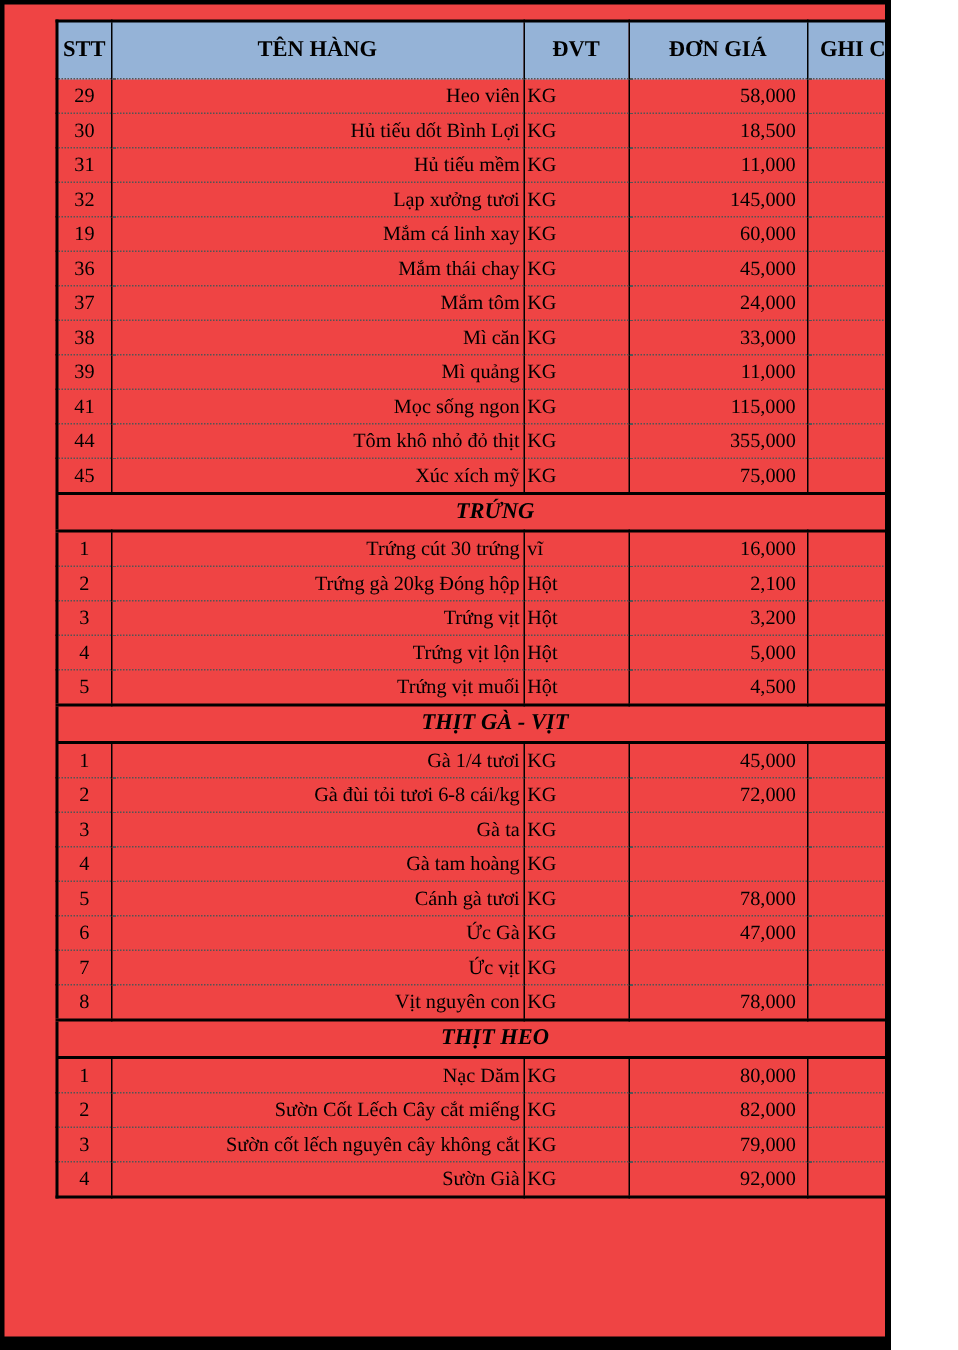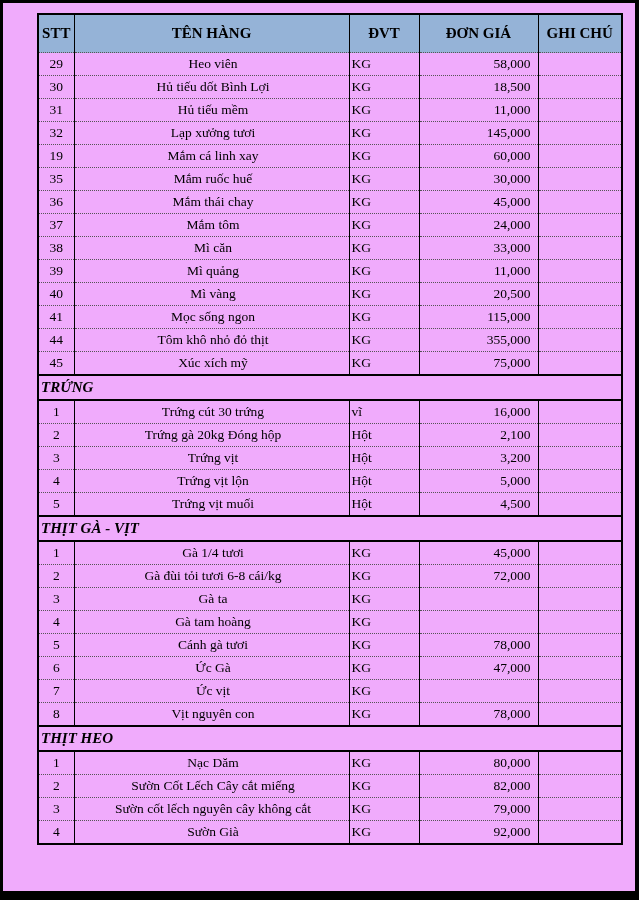--- a/index.html
+++ b/index.html
@@ -3,23 +3,23 @@
 <meta charset="utf-8">
 <style>
   html, body {
     margin: 0;
     padding: 0;
     background: #ffffff;
     font-family: "Liberation Serif", serif;
   }
   .page {
     position: relative;
-    width: 639px;
+    width: 594px;
     height: 900px;
-    background: #f0abfc;
+    background: #ef4444;
     box-sizing: border-box;
     border-top: 3px solid #000;
     border-left: 3px solid #000;
     border-right: 4px solid #000;
     border-bottom: 9px solid #000;
     overflow: hidden;
   }
   table.price-table {
     position: absolute;
     left: 34px;
@@ -54,27 +54,27 @@
     color: #000;
     vertical-align: middle;
     border-left: 1px solid #000;
     border-right: 1px solid #000;
     border-bottom: 1px dotted #555;
     padding: 0 2px;
     overflow: hidden;
     white-space: nowrap;
   }
   tbody td.stt   { text-align: center; }
-  tbody td.name  { text-align: center; padding-left: 5px; }
+  tbody td.name  { text-align: right; padding-left: 5px; }
   tbody td.unit  { text-align: left; }
   tbody td.price { text-align: right; padding-right: 7px; }
   tbody td.note  { text-align: left; }
   tr.section-row td {
     height: 23px;
-    text-align: left;
+    text-align: center;
     font-weight: bold;
     font-style: italic;
     font-size: 15px;
     border-top: 2px solid #000;
     border-bottom: 2px solid #000;
     border-left: 1px solid #000;
     border-right: 1px solid #000;
     white-space: nowrap;
     margin-left: 30px;
   }
@@ -130,27 +130,20 @@
           <td class="note"></td>
         </tr>
         <tr class="data-row">
           <td class="stt">19</td>
           <td class="name">Mắm cá linh xay</td>
           <td class="unit">KG</td>
           <td class="price">60,000</td>
           <td class="note"></td>
         </tr>
         <tr class="data-row">
-          <td class="stt">35</td>
-          <td class="name">Mắm ruốc huế</td>
-          <td class="unit">KG</td>
-          <td class="price">30,000</td>
-          <td class="note"></td>
-        </tr>
-        <tr class="data-row">
           <td class="stt">36</td>
           <td class="name">Mắm thái chay</td>
           <td class="unit">KG</td>
           <td class="price">45,000</td>
           <td class="note"></td>
         </tr>
         <tr class="data-row">
           <td class="stt">37</td>
           <td class="name">Mắm tôm</td>
           <td class="unit">KG</td>
@@ -162,27 +155,20 @@
           <td class="name">Mì căn</td>
           <td class="unit">KG</td>
           <td class="price">33,000</td>
           <td class="note"></td>
         </tr>
         <tr class="data-row">
           <td class="stt">39</td>
           <td class="name">Mì quảng</td>
           <td class="unit">KG</td>
           <td class="price">11,000</td>
-          <td class="note"></td>
-        </tr>
-        <tr class="data-row">
-          <td class="stt">40</td>
-          <td class="name">Mì vàng</td>
-          <td class="unit">KG</td>
-          <td class="price">20,500</td>
           <td class="note"></td>
         </tr>
         <tr class="data-row">
           <td class="stt">41</td>
           <td class="name">Mọc sống ngon</td>
           <td class="unit">KG</td>
           <td class="price">115,000</td>
           <td class="note"></td>
         </tr>
         <tr class="data-row">

